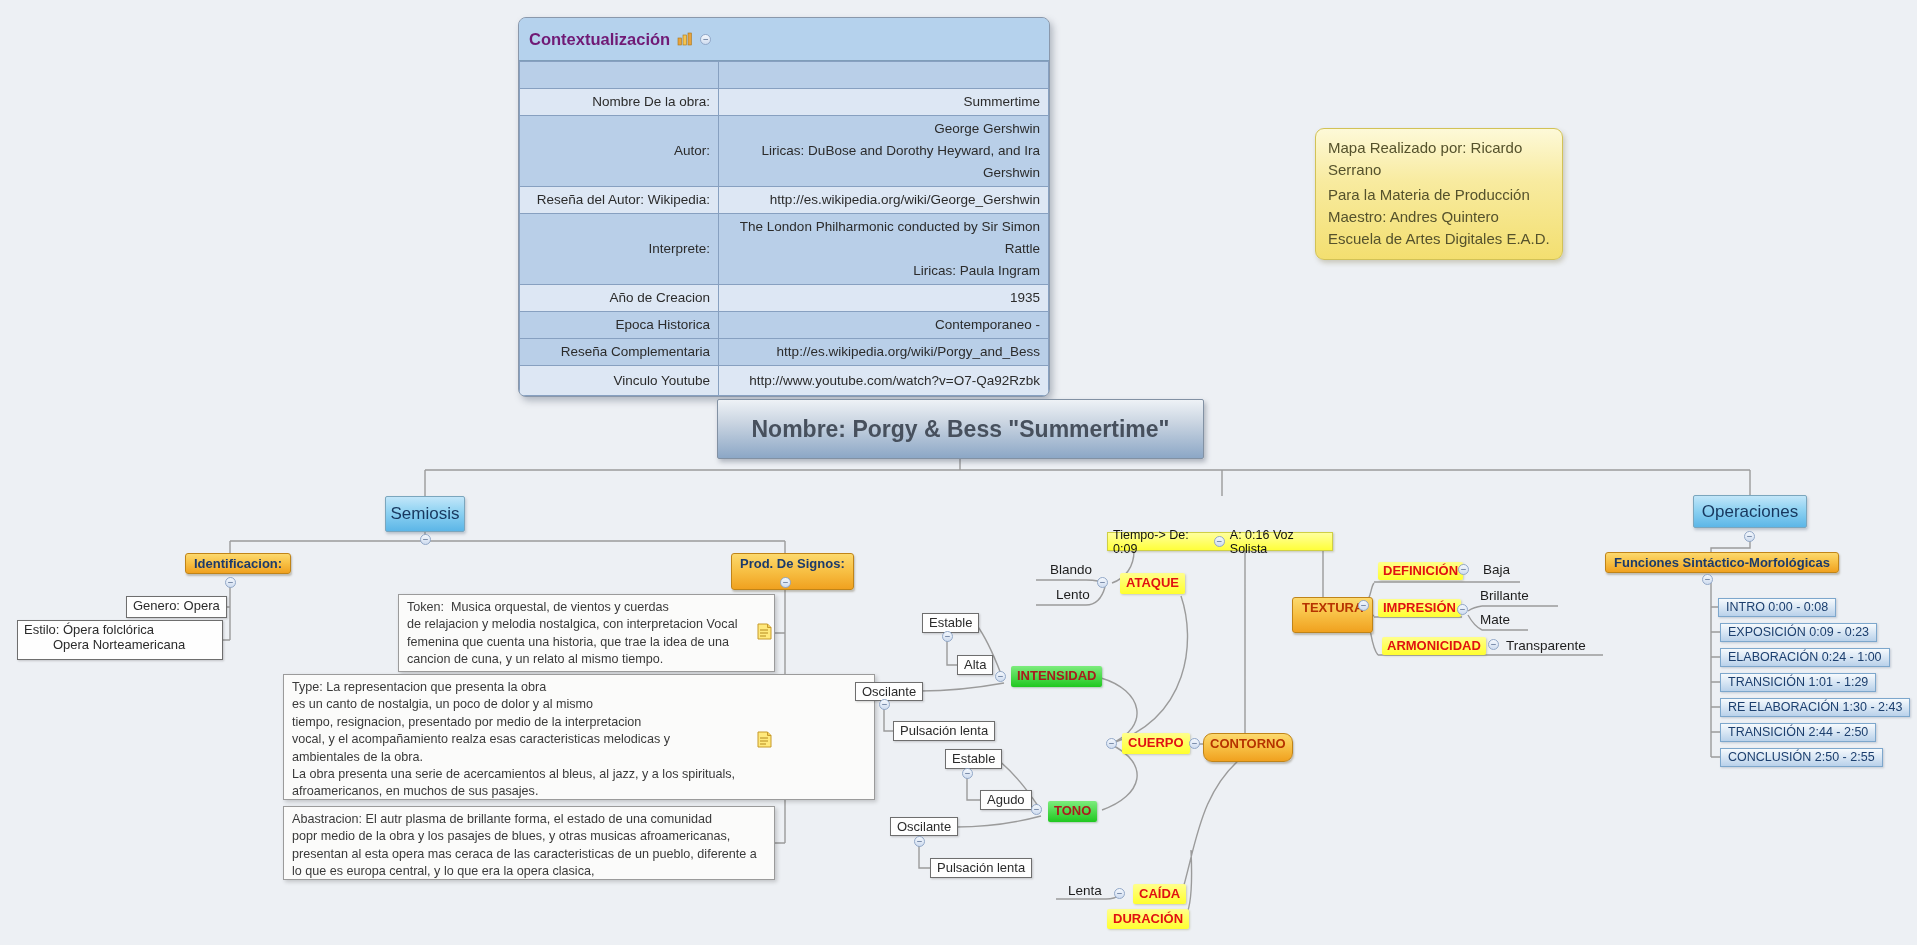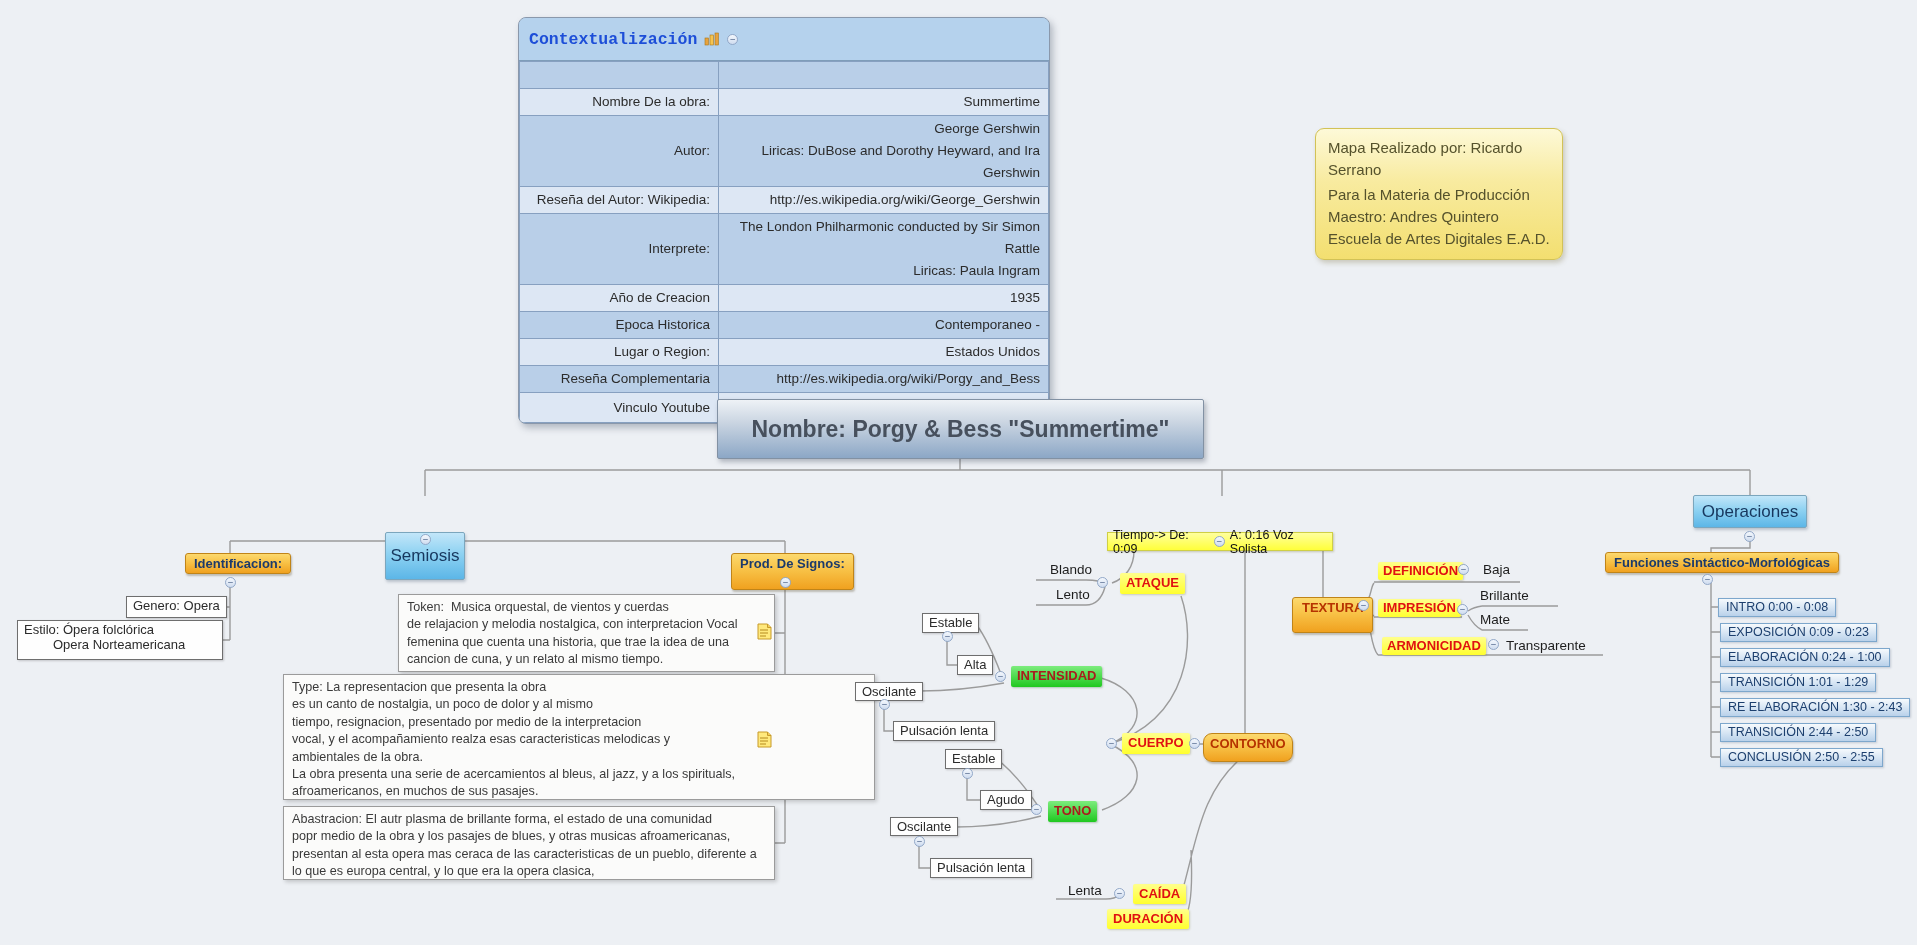--- a/index.html
+++ b/index.html
@@ -41,21 +41,21 @@
   .minus{position:absolute;z-index:3;width:11px;height:11px;border-radius:50%;
     background:linear-gradient(180deg,#f4f8fd,#cfdcef);border:1px solid #92a8c8;color:#5a6f92;
     font-size:9px;line-height:9px;text-align:center;box-sizing:border-box;cursor:pointer;
     font-family:"DejaVu Sans Mono",monospace;}
   .minus.inline{position:static;flex:0 0 auto;}
   
   .ctxwrap{border:1px solid #8a98ab;border-radius:8px;overflow:hidden;z-index:2;
     box-shadow:3px 4px 7px rgba(70,80,100,.35);background:#b5d2ed;}
   .ctxhead{display:flex;align-items:center;gap:7px;background:#b5d2ed;height:42px;
     padding:0 10px;border-bottom:1px solid #7f9db9;}
-  .ctxtitle{font-size:16.5px;font-weight:bold;color:#1d4ed8;font-family:Liberation Mono, monospace;}
+  .ctxtitle{font-size:16.5px;font-weight:bold;color:#701a75;}
   table.ctx{border-collapse:collapse;table-layout:fixed;width:530px;}
   table.ctx td{border:1px solid #87a0c0;font-size:13.5px;color:#2b2b2b;padding:2px 8px;
     vertical-align:middle;white-space:pre-line;line-height:22px;overflow:hidden;text-align:right;}
   td.c-label{width:182px;}
   tr.dark td{background:#b9cfe8;}
   tr.light td{background:#dde7f4;}
   
   .notebox{background:linear-gradient(180deg,#fdf9d8 0%,#f8ebA0 40%,#f3df70 100%);
     border:1px solid #d2c256;border-radius:9px;padding:8px 12px;color:#55522c;font-size:15px;
     line-height:22px;box-shadow:2px 3px 5px rgba(120,110,60,.3);z-index:2;}
@@ -139,24 +139,20 @@
 Liricas: Paula Ingram</td>
       </tr>
       <tr class="light" style="height:25px">
         <td class="c-label">Año de Creacion</td>
         <td>1935</td>
       </tr>
       <tr class="dark" style="height:25px">
         <td class="c-label">Epoca Historica</td>
         <td>Contemporaneo -</td>
       </tr>
-      <tr class="light" style="height:25px">
-        <td class="c-label">Lugar o Region:</td>
-        <td>Estados Unidos</td>
-      </tr>
       <tr class="dark" style="height:25px">
         <td class="c-label">Reseña Complementaria</td>
         <td>http://es.wikipedia.org/wiki/Porgy_and_Bess</td>
       </tr>
       <tr class="light" style="height:30px">
         <td class="c-label">Vinculo Youtube</td>
         <td>http://www.youtube.com/watch?v=O7-Qa92Rzbk</td>
       </tr>
     </tbody>
       </table>
@@ -164,21 +160,21 @@
 
   <div class="abs notebox" style="left:1315px;top:128px;width:248px;height:132px;">
     <div class="nl1">Mapa Realizado por: Ricardo Serrano</div>
     <div>Para la Materia de Producción</div>
     <div>Maestro: Andres Quintero</div>
     <div>Escuela de Artes Digitales E.A.D.</div>
   </div>
 
   <div class="abs node rootnode" style="left:717px;top:399px;width:487px;height:60px;">Nombre: Porgy &amp; Bess "Summertime"</div>
 
-  <div class="abs node n-blue" style="left:385px;top:496px;width:80px;height:48px;margin-top:36px;">Semiosis</div>
+  <div class="abs node n-blue" style="left:385px;top:496px;width:80px;height:36px;">Semiosis</div>
   <div class="abs node n-blue" style="left:1693px;top:495px;width:114px;height:33px;">Operaciones</div>
 
   <div class="abs node tiempo" style="left:1107px;top:532px;width:226px;height:19px;">
     <span>Tiempo-&gt; De: 0:09</span>
     <span class="minus inline">−</span>
     <span>A: 0:16 Voz Solista</span>
   </div>
 
   <div class="abs node n-orange" style="left:185px;top:553px;height:21px;">Identificacion:</div>
   <div class="abs node n-orange" style="left:731px;top:553px;height:37px;">Prod. De Signos:</div>

